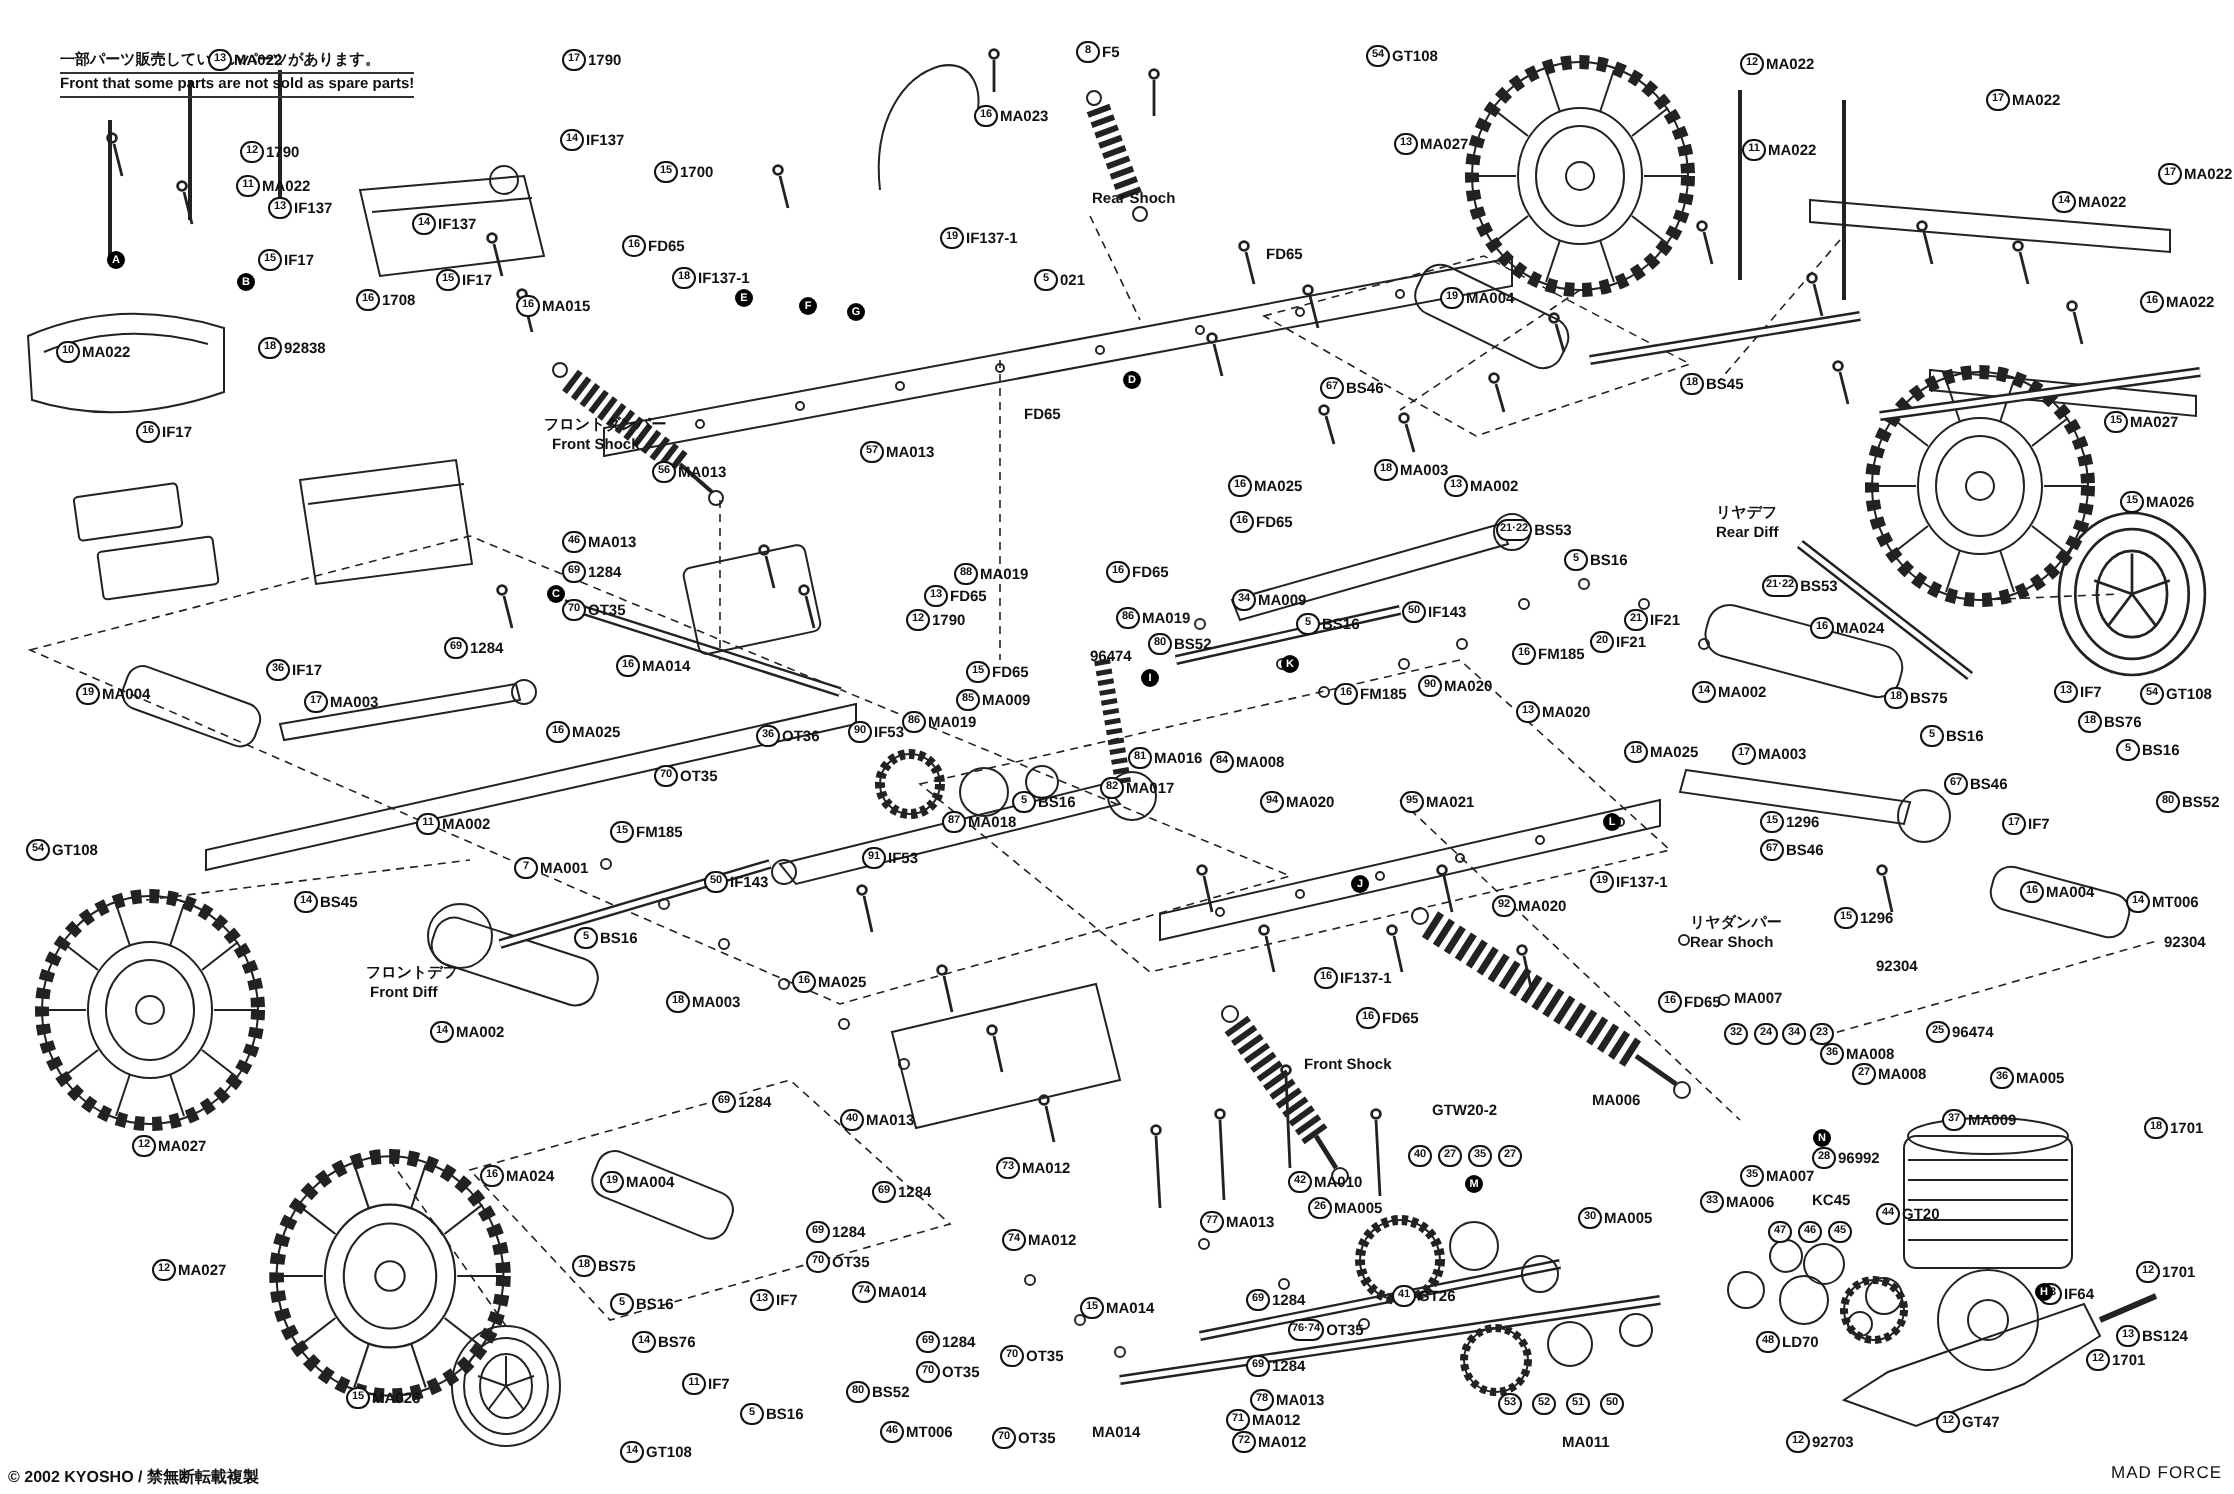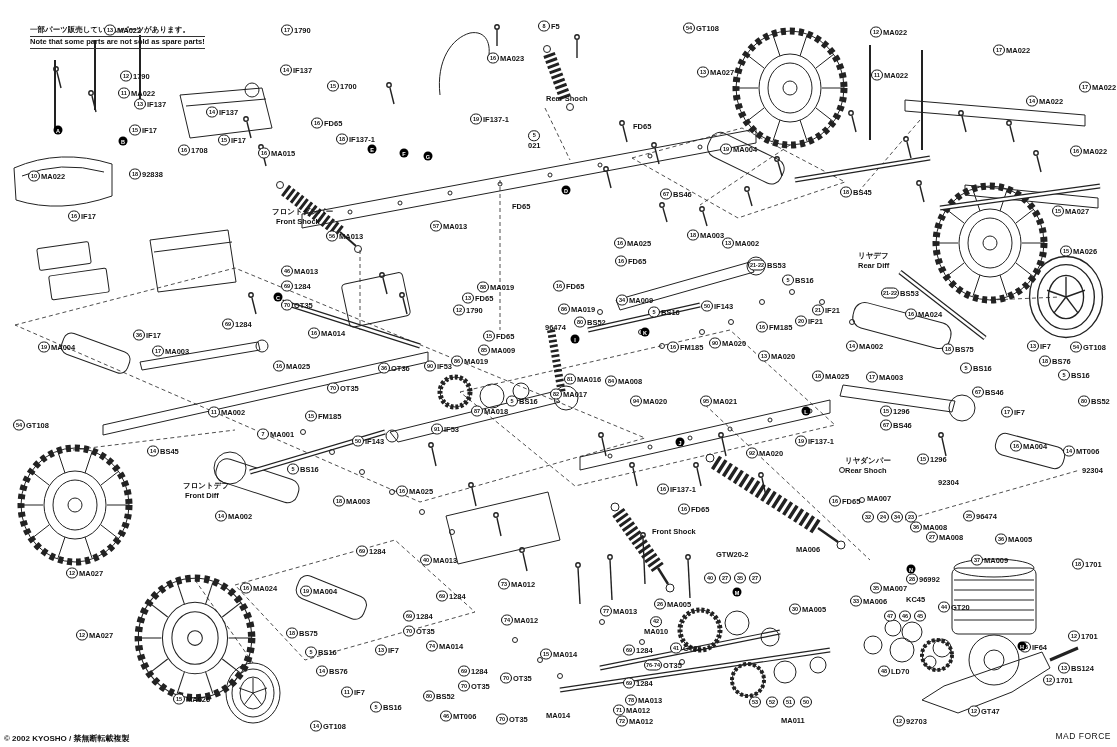--- a/index.html
+++ b/index.html
@@ -353,21 +353,21 @@
           <circle cx="862" cy="500" r="2.5"></circle>
           <circle cx="515" cy="640" r="2.5"></circle>
         <circle cx="540" cy="660" r="2.5"></circle>
           <circle cx="560" cy="676" r="2.5"></circle>
       </g>
     </g>
   </svg>
 
   <div class="note">
     <div>一部パーツ販売していないパーツがあります。</div>
-    <div>Note that some parts are not sold as spare parts!</div>
+    <div>Front that some parts are not sold as spare parts!</div>
   </div>
   <div class="copyright">© 2002 KYOSHO / 禁無断転載複製</div>
   <div class="brand">MAD FORCE</div>
 
   <div id="callouts">
       <div class="callout" style="left: 104px; top: 30px;">
         <span class="cnum">13</span>
         <span class="clabel">MA022</span>
       </div>
       <div class="callout" style="left: 281px; top: 30px;">
@@ -445,21 +445,21 @@
         <span class="cnum">16</span>
         <span class="clabel">FD65</span>
       </div>
       <div class="callout" style="left: 633px; top: 127px;">
         <span class="clabel">FD65</span>
       </div>
       <div class="callout" style="left: 129px; top: 130px;">
         <span class="cnum">15</span>
         <span class="clabel">IF17</span>
       </div>
-      <div class="callout" style="left: 528px; top: 140px; flex-direction: column;">
+      <div class="callout" style="left: 517px; top: 140px;">
         <span class="cnum">5</span>
         <span class="clabel">021</span>
       </div>
       <div class="callout" style="left: 336px; top: 139px;">
         <span class="cnum">18</span>
         <span class="clabel">IF137-1</span>
       </div>
       <div class="callout" style="left: 218px; top: 140px;">
         <span class="cnum">15</span>
         <span class="clabel">IF17</span>
@@ -949,21 +949,21 @@
         <span class="clabel">MA024</span>
       </div>
       <div class="callout" style="left: 870px; top: 588px;">
         <span class="cnum">35</span>
         <span class="clabel">MA007</span>
       </div>
       <div class="callout" style="left: 300px; top: 591px;">
         <span class="cnum">19</span>
         <span class="clabel">MA004</span>
       </div>
-      <div class="callout" style="left: 644px; top: 626px; flex-direction: column;">
+      <div class="callout" style="left: 644px; top: 591px;">
         <span class="cnum">42</span>
         <span class="clabel">MA010</span>
       </div>
       <div class="callout" style="left: 436px; top: 596px;">
         <span class="cnum">69</span>
         <span class="clabel">1284</span>
       </div>
       <div class="callout" style="left: 906px; top: 600px;">
         <span class="clabel">KC45</span>
       </div>
@@ -1025,21 +1025,21 @@
         <span class="clabel">IF64</span>
       </div>
       <div class="callout" style="left: 623px; top: 650px;">
         <span class="cnum">69</span>
         <span class="clabel">1284</span>
       </div>
       <div class="callout" style="left: 426px; top: 646px;">
         <span class="cnum">74</span>
         <span class="clabel">MA014</span>
       </div>
-      <div class="callout" style="left: 670px; top: 648px; text-align: center;">
+      <div class="callout" style="left: 696px; top: 648px; text-align: center;">
         <span class="cnum">41</span>
         <span class="clabel">GT26</span>
       </div>
       <div class="callout" style="left: 375px; top: 650px;">
         <span class="cnum">13</span>
         <span class="clabel">IF7</span>
       </div>
       <div class="callout" style="left: 305px; top: 652px;">
         <span class="cnum">5</span>
         <span class="clabel">BS16</span>

